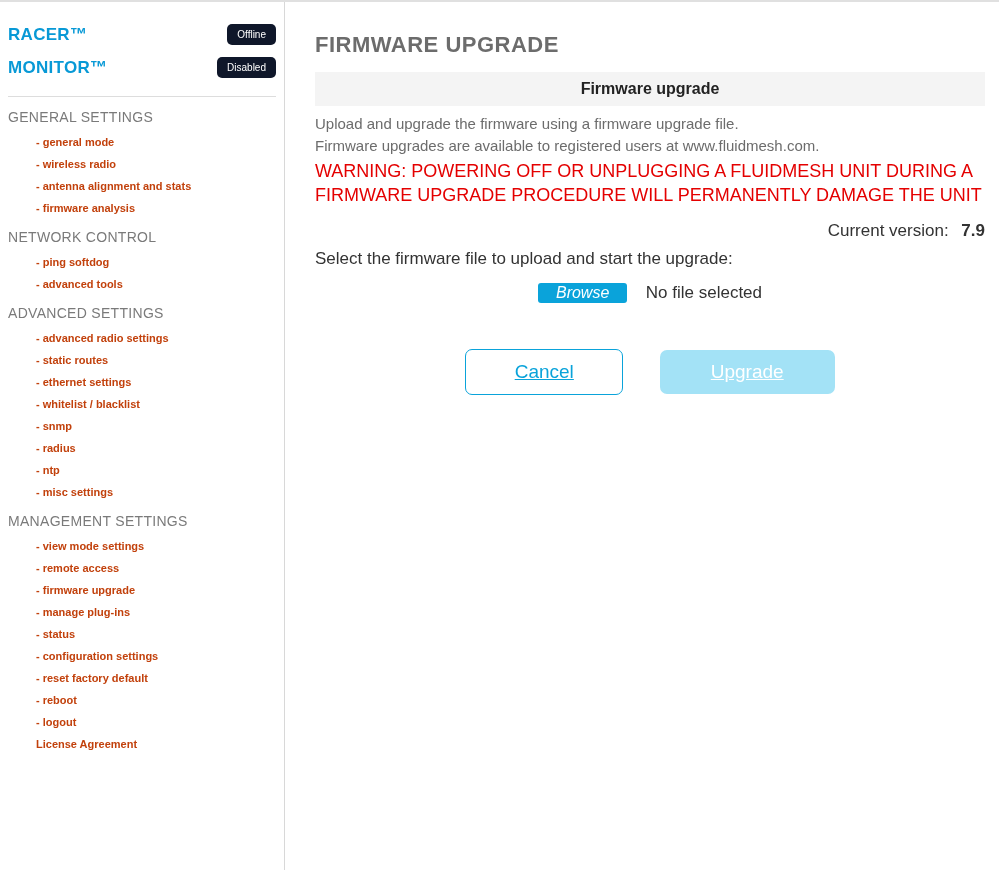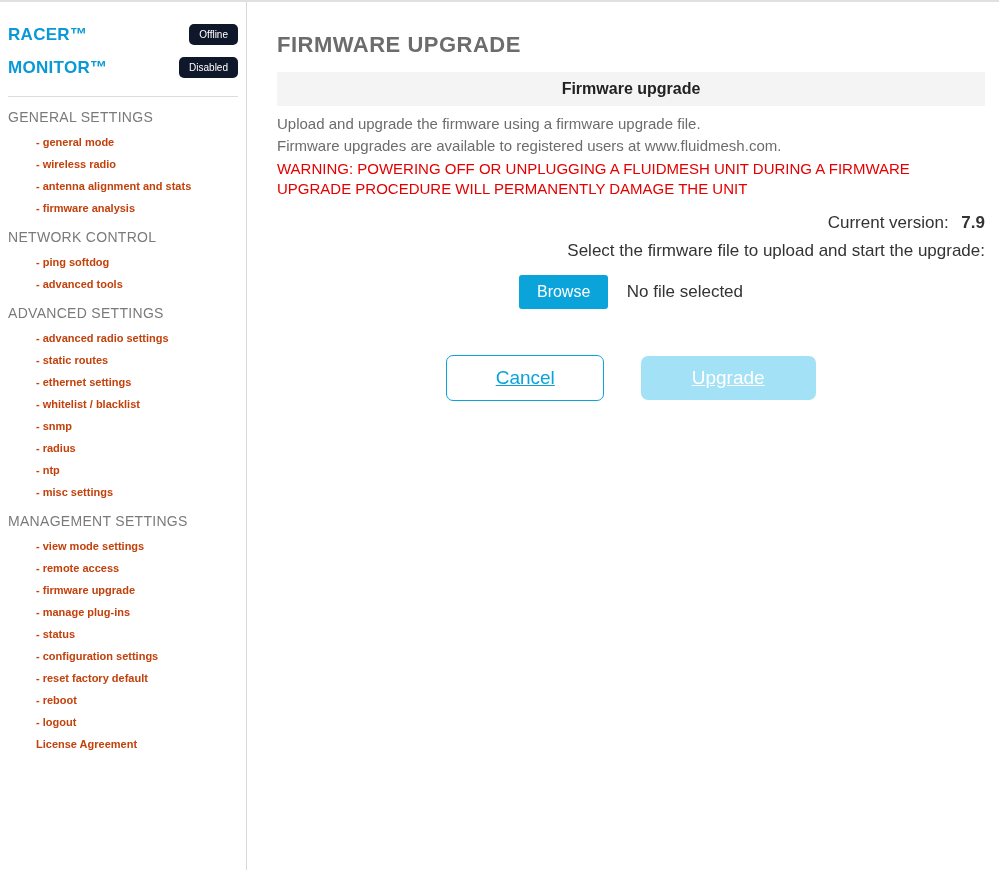--- a/index.html
+++ b/index.html
@@ -11,21 +11,21 @@
     width: 999px;
     height: 870px;
     overflow: hidden;
     border-top: 2px solid #e0e0e0;
   }
   .layout {
     display: flex;
     height: 100%;
   }
   .sidebar {
-    width: 247px;
+    width: 285px;
     padding: 18px 8px 10px 8px;
     border-right: 1px solid #d8d8d8;
   }
   .status-row {
     display: flex;
     align-items: center;
     justify-content: space-between;
     padding: 4px 0 12px 0;
   }
   .status-row + .status-row { padding-top: 0; padding-bottom: 14px; }
@@ -84,47 +84,48 @@
     color: #222;
   }
   .desc {
     color: #6c6c6c;
     font-size: 15px;
     margin: 8px 0 2px 0;
     line-height: 1.35;
   }
   .warning {
     color: #E40000;
-    font-size: 15px;
+    font-size: 18px;
     line-height: 1.35;
     margin: 2px 0 14px 0;
   }
   .version-row {
     text-align: right;
     font-size: 17px;
     margin: 6px 0 8px 0;
   }
   .version-row .vv { font-weight: 700; padding-left: 8px;}
   .select-text {
-    text-align: right;
+    text-align: left;
     font-size: 17px;
     margin: 6px 0 14px 0;
   }
   .file-row {
     text-align: center;
     margin-bottom: 46px;
   }
   .browse-btn {
     background: #0AA3DA;
     color: #fff;
     border: none;
     font-size: 16px;
-    padding: 8px 18px;
+    padding: 1px 18px;
     border-radius: 3px;
     cursor: pointer;
+    font-style: italic;
   }
   .file-status {
     font-size: 17px;
     padding-left: 14px;
   }
   .btn-row {
     text-align: center;
   }
   .btn {
     display: inline-block;

